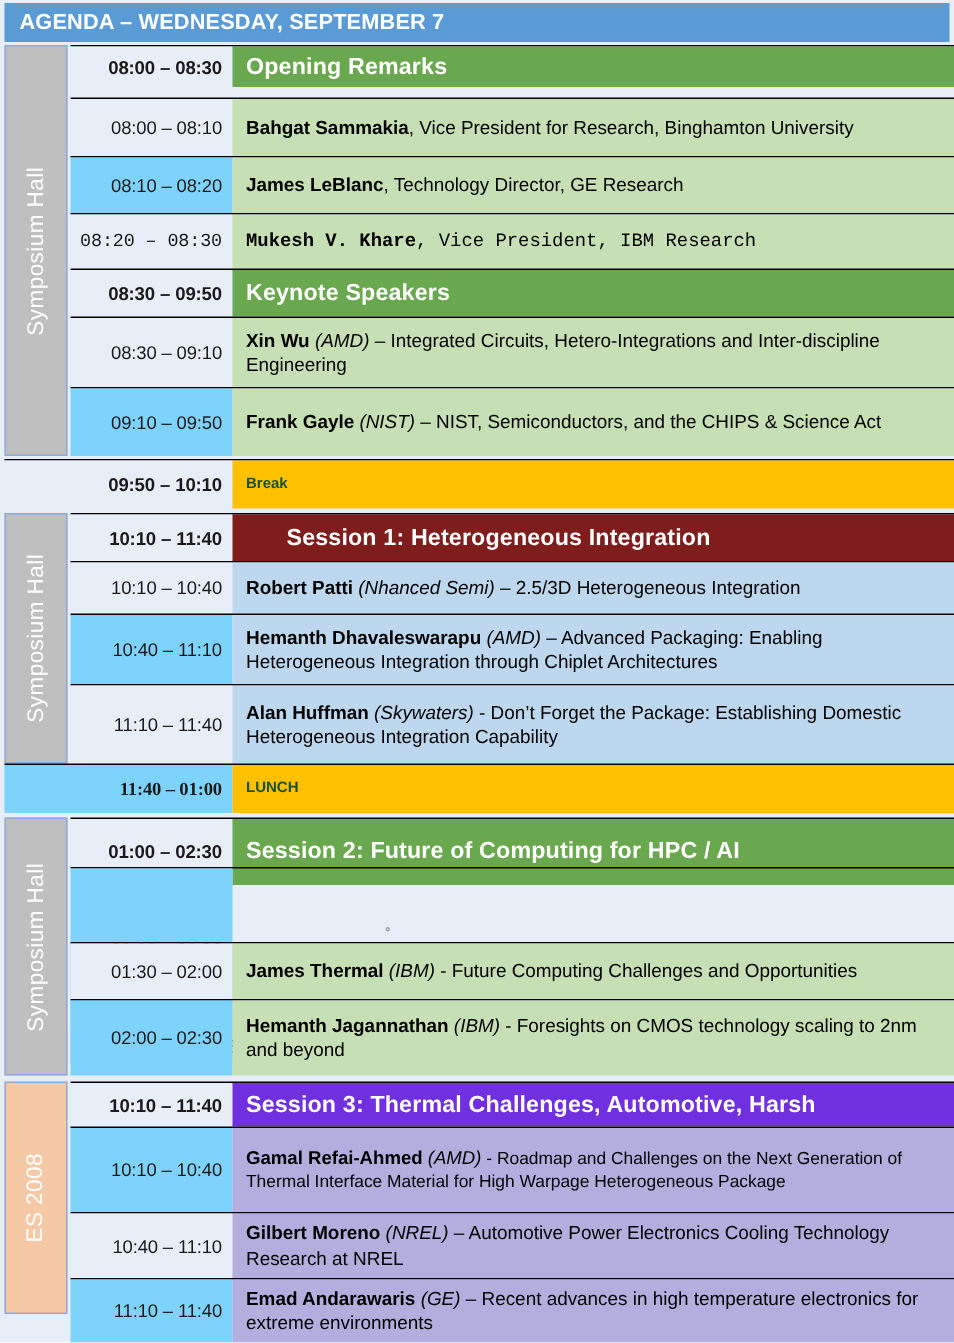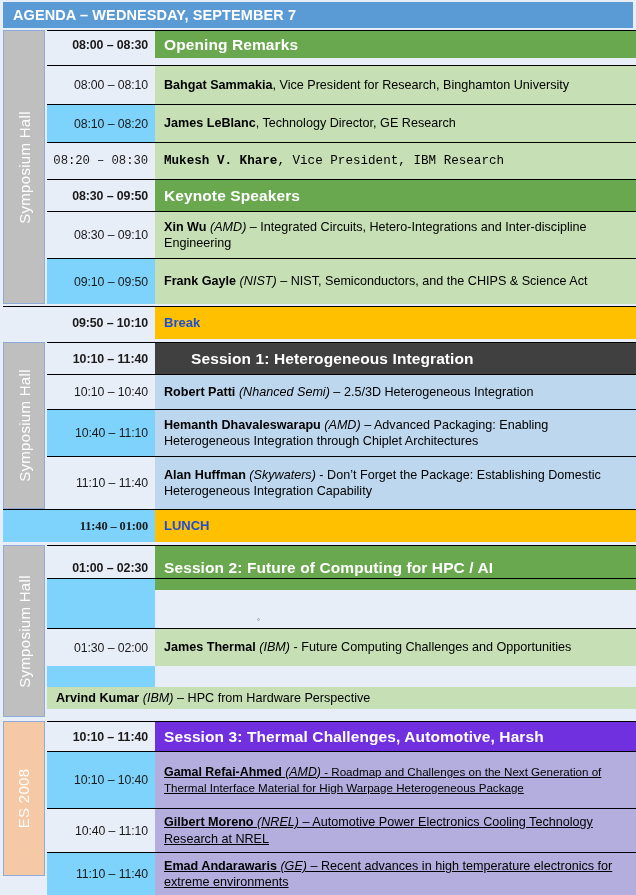--- a/index.html
+++ b/index.html
@@ -88,32 +88,32 @@
   }
 
   
   .hdr {
     font-weight: bold;
     color: #ffffff;
     font-size: 15.5px;
     letter-spacing: 0.1px;
   }
   .hdr-green  { background: #6aa84f; }
-  .hdr-blue   { background: #404040; padding-left: 36px; }
+  .hdr-blue   { background: #7f1d1d; padding-left: 36px; }
   .hdr-purple { background: #7030e0; }
 
   .body-green  { background: #c6dfb4; }
   .body-blue   { background: #bdd7ee; }
-  .body-purple { background: #b3aede; text-decoration: underline; }
+  .body-purple { background: #b3aede; }
 
   .full-orange {
     background: #ffc000;
     font-weight: bold;
-    font-size: 13px;
-    color: #1d4ed8;
+    font-size: 10px;
+    color: #14532d;
   }
 
   .spk-name { font-weight: bold; }
   .spk-aff  { font-style: italic; }
 
   .content .txt { display: block; }
 
   
   .artifact {
     position: absolute;
@@ -256,20 +256,28 @@
 
   <div class="row" style="top:628px; height:38px;">
     <div class="time alt-a">01:30 – 02:00</div>
     <div class="content body-green">
       <span class="txt">
         <span class="spk-name">James Thermal </span><span class="spk-aff">(IBM)</span><span> - Future Computing Challenges and Opportunities</span>
       </span>
     </div>
   </div>
 
+  <div class="row" style="top:666px; height:51px;">
+    <div class="time alt-b">02:00 – 02:30</div>
+    <div class="content body-green">
+      <span class="txt">
+        <span class="spk-name">Hemanth Jagannathan </span><span class="spk-aff">(IBM)</span><span> - Foresights on CMOS technology scaling to 2nm and beyond</span>
+      </span>
+    </div>
+  </div>
 
   <div class="hall-label hall-peach" style="top:721px; height:155px;">
     <span>ES 2008</span>
   </div>
 
   <div class="row" style="top:721px; height:30px;">
     <div class="time alt-a bold">10:10 – 11:40</div>
     <div class="content hdr hdr-purple">Session 3:  Thermal Challenges, Automotive, Harsh</div>
   </div>
 

